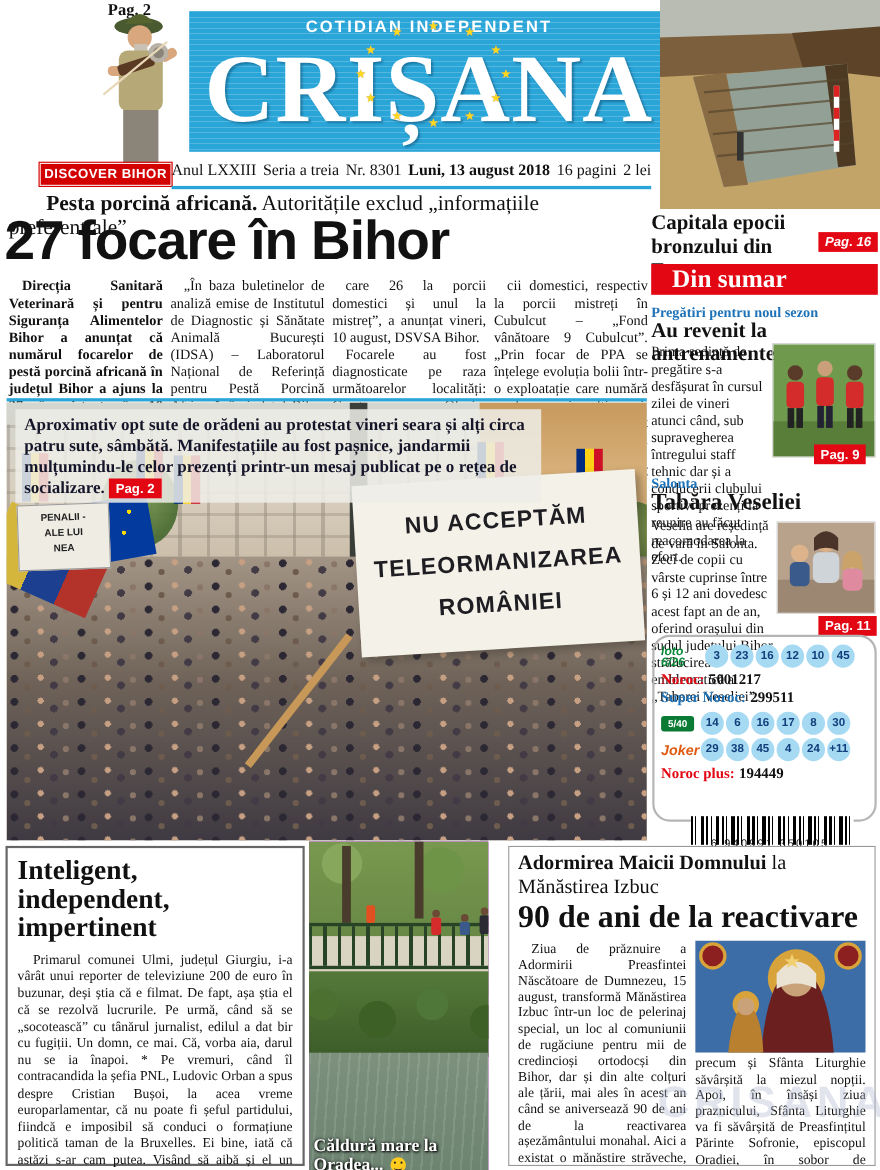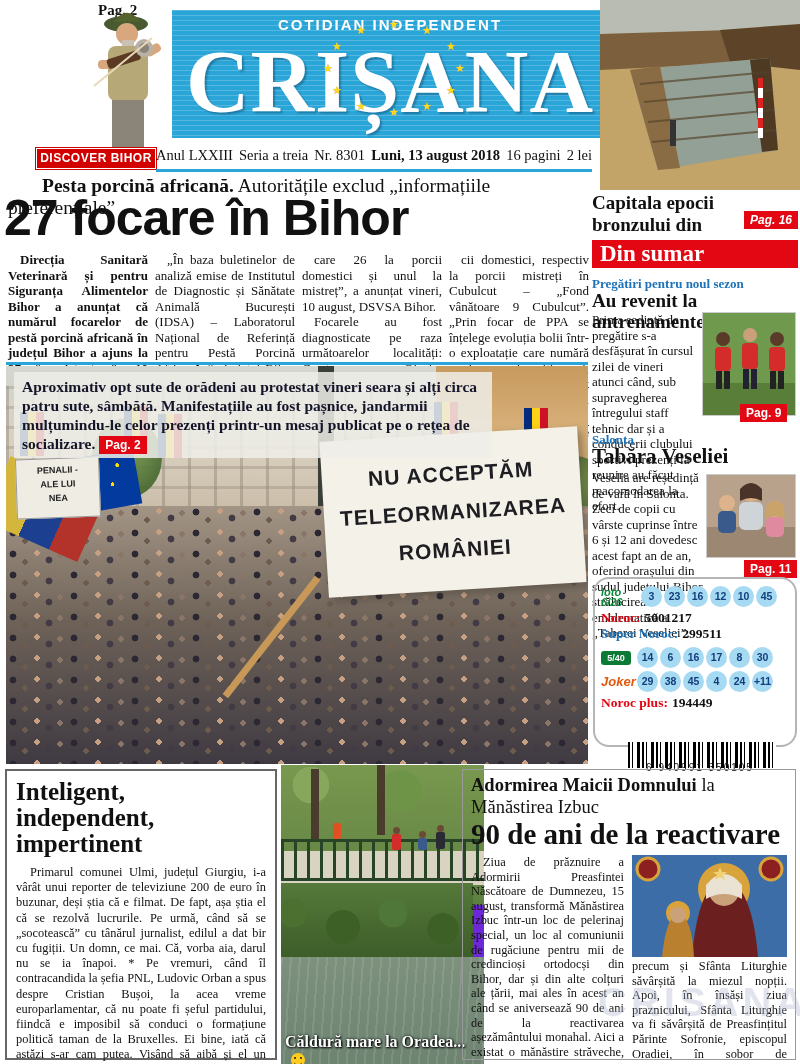--- a/index.html
+++ b/index.html
@@ -81,21 +81,21 @@
   .capbox{left:8px;top:6px;width:462px;background:rgba(238,238,232,.86);padding:5px 8px 4px;
       font-weight:bold;font-size:15.5px;line-height:19px;color:#15152a;}
   .badge{display:inline-block;background:#e30613;color:#fff;font-family:"Liberation Sans",sans-serif;
       font-weight:bold;font-size:12px;line-height:16px;padding:1px 6px;vertical-align:middle;}
 
   
   .bronze{left:600px;top:0;width:200px;height:190px;}
   .sb-head1{left:592px;top:192px;width:206px;font-weight:bold;font-size:19px;line-height:22px;}
   .sb-head1 .badge{float:right;margin-top:19px;font-style:italic;}
   .dinsumar{left:592px;top:240px;width:206px;height:28px;background:#e30613;color:#fff;
-      font-weight:bold;font-size:23px;line-height:28px;padding-left:8px;box-sizing:border-box;}
+      font-weight:bold;font-size:23px;line-height:28px;padding-left:19px;box-sizing:border-box;}
   .bkick{color:#1e73b8;font-weight:bold;font-size:13px;}
   .sb-h2{font-weight:bold;font-size:19px;line-height:21px;}
   .sb-body{font-size:13px;line-height:15.5px;}
   .sb-photo{border:1px solid #ccc;box-sizing:border-box;}
   .lotto{left:593px;top:577px;width:204px;height:170px;border:2px solid #b5b5b5;border-radius:16px;
       box-sizing:border-box;padding:7px 6px 4px;font-size:13.5px;}
   .lrow{display:flex;align-items:center;margin-bottom:3px;}
   .ball{width:21px;height:21px;border-radius:50%;background:#a6d9f2;color:#123f7c;text-align:center;
       line-height:21px;font-family:"Liberation Sans",sans-serif;font-weight:bold;font-size:10.5px;margin-left:2px;}
   .logo649{color:#0a8a3a;font-family:"Liberation Sans",sans-serif;font-weight:bold;font-style:italic;
@@ -112,21 +112,21 @@
   .bcnum{left:620px;top:762px;width:160px;text-align:center;font-family:"Liberation Sans",sans-serif;
       font-size:10px;letter-spacing:2px;background:transparent;}
 
   
   .box-left{left:5px;top:769px;width:272px;height:291px;border:2px solid #666;box-sizing:border-box;
       padding:6px 9px;}
   .bl-head{font-weight:bold;font-size:25px;line-height:26px;margin:2px 0 8px;}
   .bl-body{font-size:12.4px;line-height:15.2px;text-align:justify;text-indent:14px;}
 
   
-  .photo2{left:281px;top:765px;width:203px;height:299px;overflow:hidden;background:#6d28d9;}
+  .photo2{left:281px;top:765px;width:163px;height:299px;overflow:hidden;background:#a21caf;}
   .park{left:0;top:0;width:100%;height:140px;
      background:radial-gradient(circle 30px at 30px 20px,#87a85c 60%,transparent 62%),
                 radial-gradient(circle 34px at 120px 26px,#6e9448 60%,transparent 62%),
                 linear-gradient(180deg,#79984f 0%,#5d8040 100%);}
   .trunk{width:8px;height:70px;background:#4a3c2c;}
   .path{left:0;top:86px;width:100%;height:34px;background:#d9d3c1;}
   .rail{left:0;top:74px;width:100%;height:36px;
      background:repeating-linear-gradient(90deg,#274427 0 3px,transparent 3px 13px);
      border-top:3px solid #274427;border-bottom:3px solid #274427;}
   .bush{left:-8px;top:118px;width:200px;height:78px;

